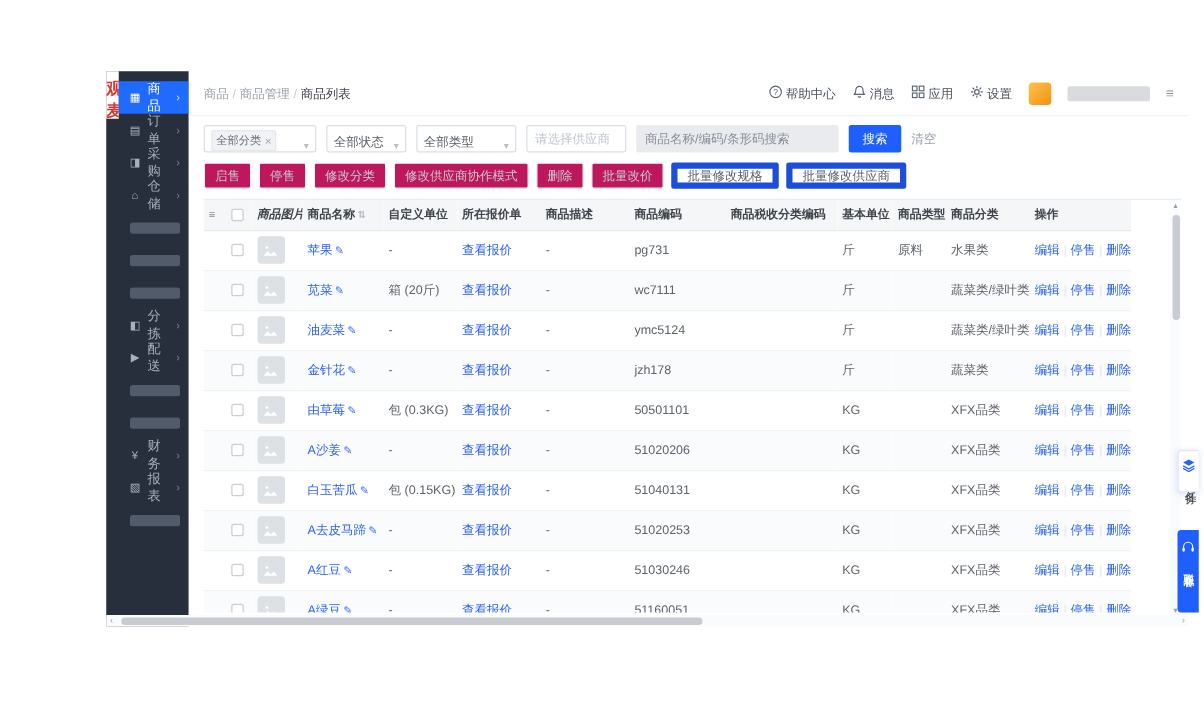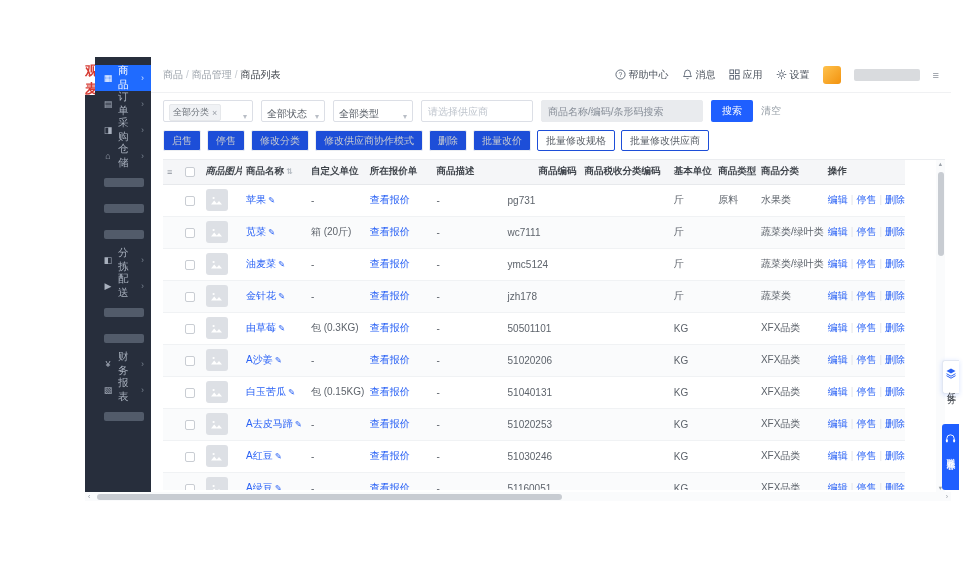--- a/index.html
+++ b/index.html
@@ -40,22 +40,22 @@
   .inp-gray{background:#e9ebee;border-color:#e9ebee}
   .inp-gray::placeholder{color:#878e98}
   .btn{height:22px;border:none;border-radius:2px;font-size:10px;padding:0 11px;cursor:pointer;font-family:inherit;display:flex;align-items:center}
   .btn-primary{background:#1f5fff;color:#fff}
   .btn-outline{background:#fff;border:1px solid #9db8f8;color:#2a62f5}
   .clear{font-size:10px;color:#98a0a8;cursor:pointer}
   .filter-right{margin-left:auto;display:flex;gap:8px}
   
   .bulkbar{display:flex;gap:6px;padding:3px 12px 8px}
   .bulk-btn{height:21px;padding:0 8px;border-radius:2px;font-size:10px;display:flex;align-items:center;cursor:pointer;white-space:nowrap}
-  .bulk-btn.disabled{background:#1d4ed8;border:1px solid #eceef1;color:#c6cad0;cursor:not-allowed}
-  .bulk-btn.enabled{background:#fff;border:1px solid #1d4ed8;color:#5a6068}
+  .bulk-btn.disabled{background:#be185d;border:1px solid #eceef1;color:#c6cad0;cursor:not-allowed}
+  .bulk-btn.enabled{background:#fff;border:5px solid #1d4ed8;color:#5a6068}
   
   .table-wrap{position:relative;flex:1;margin:0 6px 9px 12px;border-top:1px solid #ebedf0;overflow:hidden}
   .table-clip{height:330px;overflow:hidden;margin-right:9px}
   table{border-collapse:collapse;table-layout:fixed;width:742px;font-size:10px}
   th{background:#f5f6f8;height:24px;font-size:9.5px;color:#3f444b;text-align:left;padding:0 4px;border-bottom:1px solid #e7e9ec;white-space:nowrap;overflow:hidden;font-weight:bold}
   td{height:32px;padding:0 4px;color:#5d636b;border-bottom:1px solid #f0f2f4;white-space:nowrap;overflow:hidden}
   tbody tr:nth-child(even) td{background:#fafbfc}
   .hdr-glyph{color:#8a9099;font-size:9px}
   .sort{color:#b3b9c1;font-size:8px;margin-left:2px;cursor:pointer}
   .cb{display:inline-block;width:10px;height:10px;border:1px solid #c9cdd3;border-radius:2px;background:#fff;vertical-align:middle;cursor:pointer}
@@ -200,21 +200,21 @@
         <span class="caret">▾</span>
       </div>
       <div class="select" style="width:64px">
         <span>全部状态</span>
         <span class="caret">▾</span>
       </div>
       <div class="select" style="width:80px">
         <span>全部类型</span>
         <span class="caret">▾</span>
       </div>
-      <input class="inp" style="width: 112px;" placeholder="请选择供应商">
+      <input class="inp" style="width: 80px;" placeholder="请选择供应商">
       <input class="inp inp-gray" style="width: 162px;" placeholder="商品名称/编码/条形码搜索">
       <button class="btn btn-primary">搜索</button>
       <a class="clear">清空</a>
     </div>
 
     <div class="bulkbar" id="bulkbar">
         <button class="bulk-btn disabled">启售</button>
         <button class="bulk-btn disabled">停售</button>
         <button class="bulk-btn disabled">修改分类</button>
         <button class="bulk-btn disabled">修改供应商协作模式</button>
@@ -229,21 +229,21 @@
         <table>
           <thead>
               <tr id="thead-row">
                 <th style="width: 18px;"><span class="hdr-glyph">≡</span></th>
                 <th style="width: 20px;"><span class="cb"></span></th>
                 <th style="width: 40px; font-style: italic;">商品图片</th>
                 <th style="width: 64px;">商品名称<span class="sort">⇅</span></th>
                 <th style="width: 58px;">自定义单位</th>
                 <th style="width: 66px;">所在报价单</th>
                 <th style="width: 70px;">商品描述</th>
-                <th style="width: 76px; text-align: right;">商品编码</th>
+                <th style="width: 76px;">商品编码</th>
                 <th style="width: 88px;">商品税收分类编码</th>
                 <th style="width: 44px;">基本单位</th>
                 <th style="width: 42px;">商品类型</th>
                 <th style="width: 66px;">商品分类</th>
                 <th style="width: 80px;">操作</th>
               </tr>
             </thead>
           <tbody id="tbody">
               <tr>
                 <td></td>

